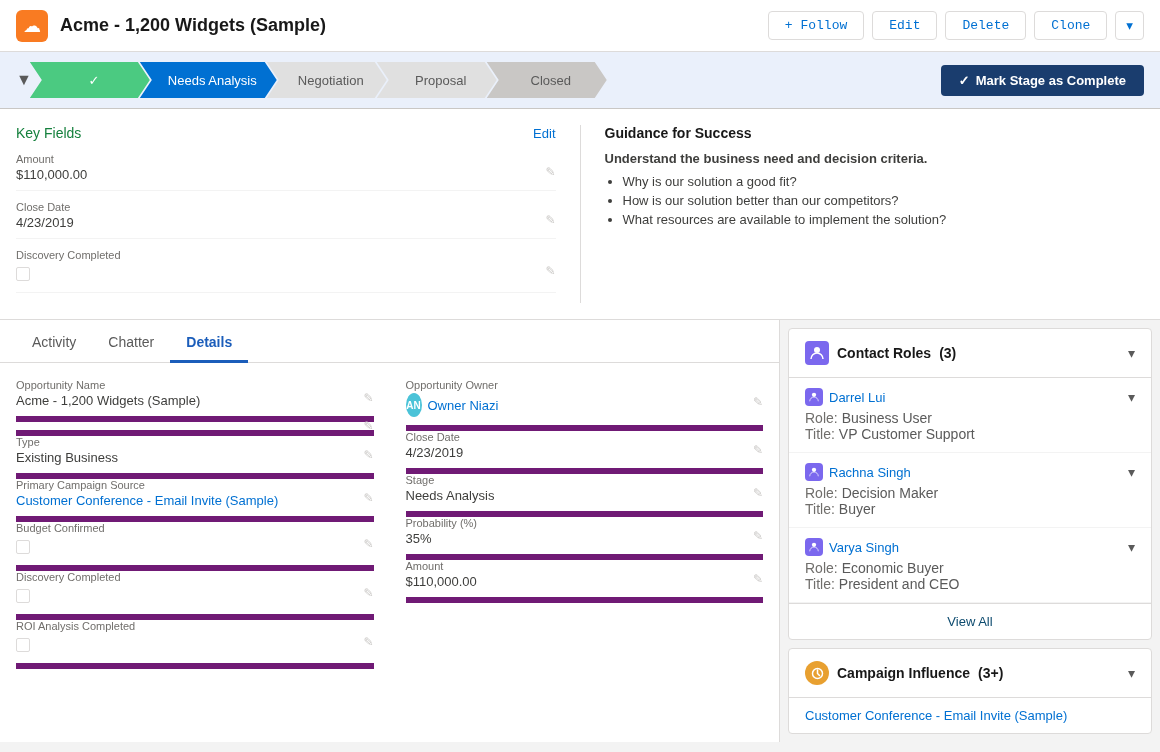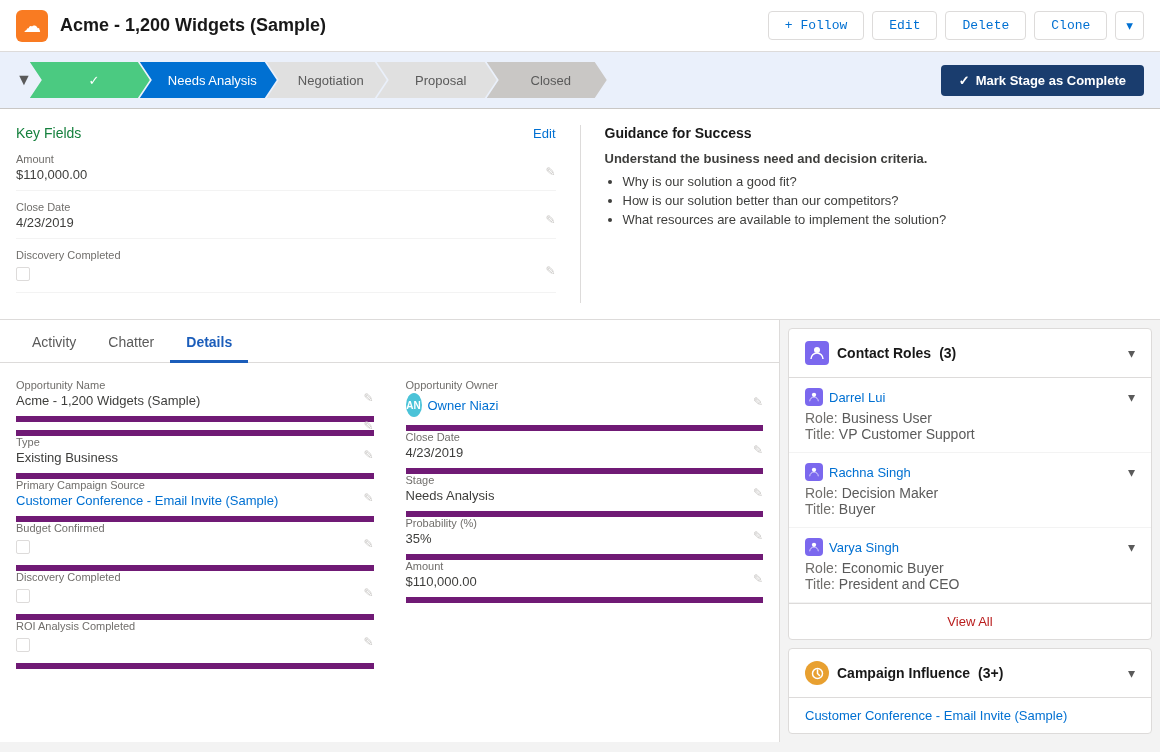--- a/index.html
+++ b/index.html
@@ -398,21 +398,21 @@
       color: #5a5a5a;
       display: flex;
       gap: 4px;
     }
     .contact-detail-label {
       color: #706e6b;
     }
     .view-all-link {
       text-align: center;
       padding: 10px;
-      color: #b91c1c;
+      color: #0c4a6e;
       font-size: 13px;
       cursor: pointer;
       border-top: 1px solid #dddbda;
     }
   </style>
 </head>
 <body>
 
 <div class="app-header">
   <div class="app-header-left">

